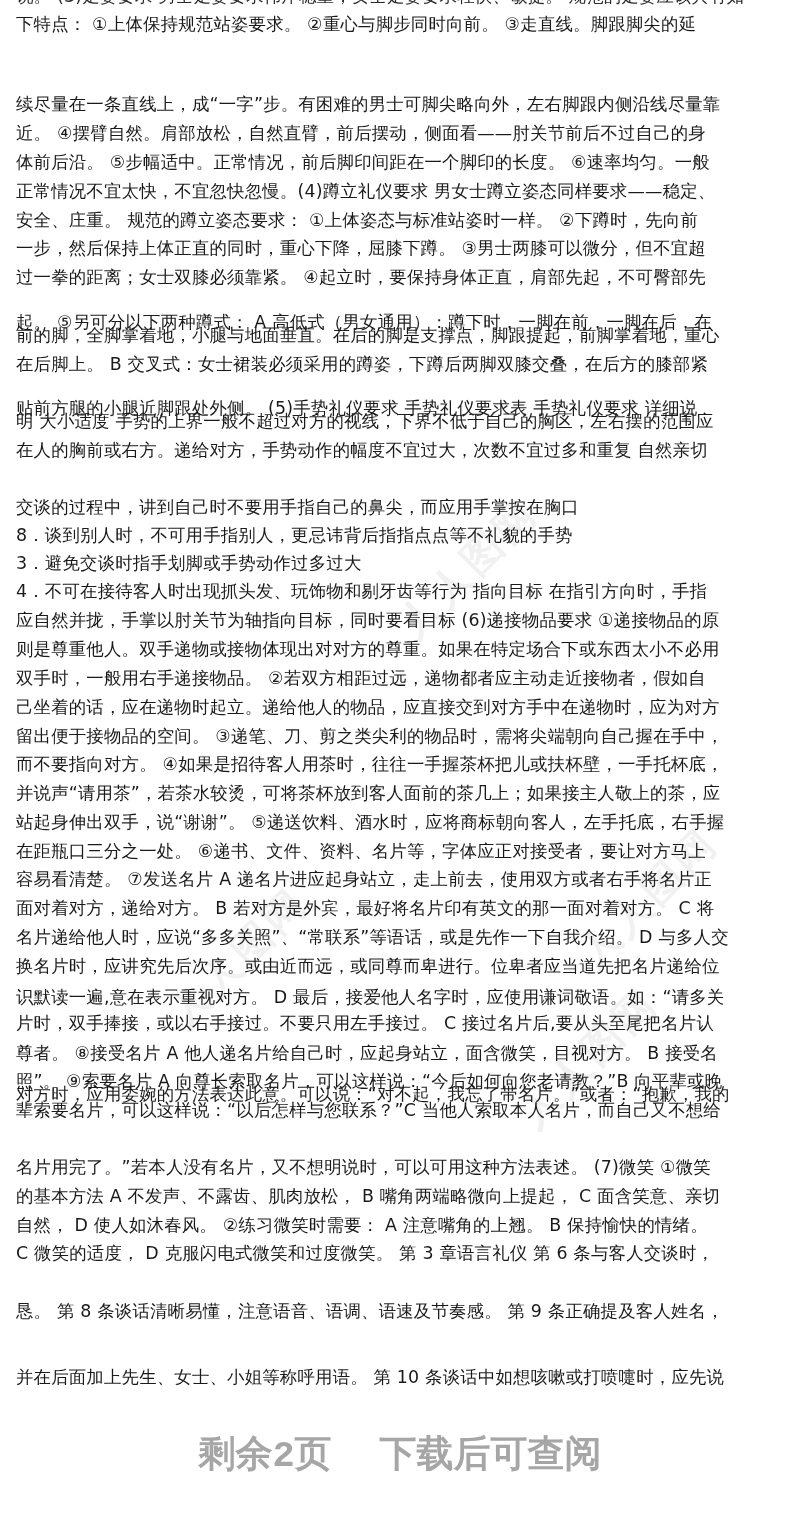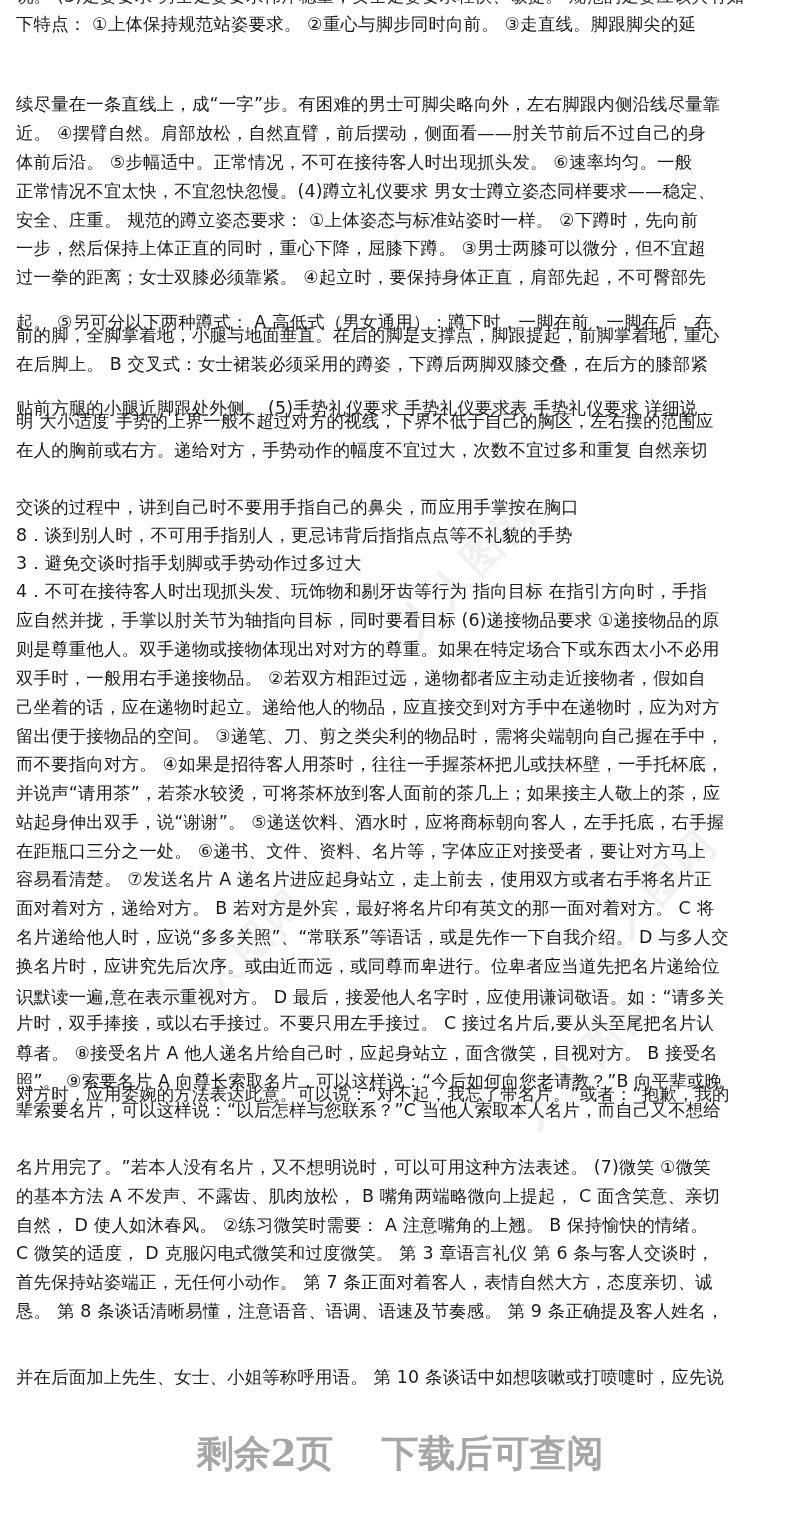--- a/index.html
+++ b/index.html
@@ -53,39 +53,39 @@
       width: 800px;
       height: 70px;
       text-align: center;
       font-size: 37px;
       line-height: 70px;
       font-weight: bold;
       color: #a6a6a6;
       font-family: "DejaVu Serif", "Liberation Serif", serif;
       cursor: pointer;
     }
-    .more-banner span { display: inline-block; }
+    .more-banner span { display: inline-block; font-family: Liberation Mono, monospace; }
     .more-banner .gap { width: 48px; }
   </style>
 </head>
 <body>
 
 <div class="page">
 
   <div class="watermark" style="left:380px;top:540px;">人人图网</div>
   <div class="watermark" style="left:560px;top:870px;">人人图网</div>
   <div class="watermark" style="left:150px;top:930px;">人人图网</div>
   <div class="watermark" style="left:500px;top:1030px;">人人图网</div>
 
   <div class="line cutoff">说。 (3)走姿要求 男士走姿要求伟岸稳重，女士走姿要求轻快、敏捷。 规范的走姿应该具有如</div>
   <div class="line" style="top:6px">下特点： ①上体保持规范站姿要求。 ②重心与脚步同时向前。 ③走直线。脚跟脚尖的延</div>
 
   <div class="line" style="top:86px">续尽量在一条直线上，成“一字”步。有困难的男士可脚尖略向外，左右脚跟内侧沿线尽量靠</div>
   <div class="line" style="top:115px">近。 ④摆臂自然。肩部放松，自然直臂，前后摆动，侧面看——肘关节前后不过自己的身</div>
-  <div class="line" style="top:144px">体前后沿。 ⑤步幅适中。正常情况，不可在接待客人时出现抓头发。 ⑥速率均匀。一般</div>
+  <div class="line" style="top:144px">体前后沿。 ⑤步幅适中。正常情况，前后脚印间距在一个脚印的长度。 ⑥速率均匀。一般</div>
   <div class="line" style="top:173px">正常情况不宜太快，不宜忽快忽慢。(4)蹲立礼仪要求 男女士蹲立姿态同样要求——稳定、</div>
   <div class="line" style="top:202px">安全、庄重。 规范的蹲立姿态要求： ①上体姿态与标准站姿时一样。 ②下蹲时，先向前</div>
   <div class="line" style="top:230px">一步，然后保持上体正直的同时，重心下降，屈膝下蹲。 ③男士两膝可以微分，但不宜超</div>
   <div class="line" style="top:259px">过一拳的距离；女士双膝必须靠紧。 ④起立时，要保持身体正直，肩部先起，不可臀部先</div>
   <div class="line" style="top:304px">起。 ⑤另可分以下两种蹲式： A 高低式（男女通用）：蹲下时，一脚在前，一脚在后，在</div>
   <div class="line" style="top:317px">前的脚，全脚掌着地，小腿与地面垂直。在后的脚是支撑点，脚跟提起，前脚掌着地，重心</div>
   <div class="line" style="top:346px">在后脚上。 B 交叉式：女士裙装必须采用的蹲姿，下蹲后两脚双膝交叠，在后方的膝部紧</div>
   <div class="line" style="top:390px">贴前方腿的小腿近脚跟处外侧。 (5)手势礼仪要求 手势礼仪要求表 手势礼仪要求 详细说</div>
   <div class="line" style="top:403px">明 大小适度 手势的上界一般不超过对方的视线，下界不低于自己的胸区，左右摆的范围应</div>
   <div class="line" style="top:432px">在人的胸前或右方。递给对方，手势动作的幅度不宜过大，次数不宜过多和重复 自然亲切</div>
@@ -109,20 +109,19 @@
   <div class="line" style="top:1035px">尊者。 ⑧接受名片 A 他人递名片给自己时，应起身站立，面含微笑，目视对方。 B 接受名</div>
   <div class="line" style="top:1005px">片时，双手捧接，或以右手接过。不要只用左手接过。 C 接过名片后,要从头至尾把名片认</div>
   <div class="line" style="top:979px">识默读一遍,意在表示重视对方。 D 最后，接爱他人名字时，应使用谦词敬语。如：“请多关</div>
   <div class="line" style="top:1063px">照”。 ⑨索要名片 A 向尊长索取名片，可以这样说：“今后如何向您老请教？”B 向平辈或晚</div>
   <div class="line" style="top:1092px">辈索要名片，可以这样说：“以后怎样与您联系？”C 当他人索取本人名片，而自己又不想给</div>
   <div class="line" style="top:1076px">对方时，应用委婉的方法表达此意。可以说：“对不起，我忘了带名片。”或者：“抱歉，我的</div>
   <div class="line" style="top:1149px">名片用完了。”若本人没有名片，又不想明说时，可以可用这种方法表述。 (7)微笑 ①微笑</div>
   <div class="line" style="top:1178px">的基本方法 A 不发声、不露齿、肌肉放松， B 嘴角两端略微向上提起， C 面含笑意、亲切</div>
   <div class="line" style="top:1207px">自然， D 使人如沐春风。 ②练习微笑时需要： A 注意嘴角的上翘。 B 保持愉快的情绪。</div>
   <div class="line" style="top:1235px">C 微笑的适度， D 克服闪电式微笑和过度微笑。 第 3 章语言礼仪 第 6 条与客人交谈时，</div>
-  <div class="line" style="top:1264px">首先保持站姿端正，无任何小动作。 第 7 条正面对着客人，表情自然大方，态度亲切、诚</div>
   <div class="line" style="top:1293px">恳。 第 8 条谈话清晰易懂，注意语音、语调、语速及节奏感。 第 9 条正确提及客人姓名，</div>
   <div class="line" style="top:1359px">并在后面加上先生、女士、小姐等称呼用语。 第 10 条谈话中如想咳嗽或打喷嚏时，应先说</div>
 
   <div class="more-banner">
     <span>剩余2页</span><span class="gap"></span><span>下载后可查阅</span>
   </div>
 </div>
 
 </body></html>

